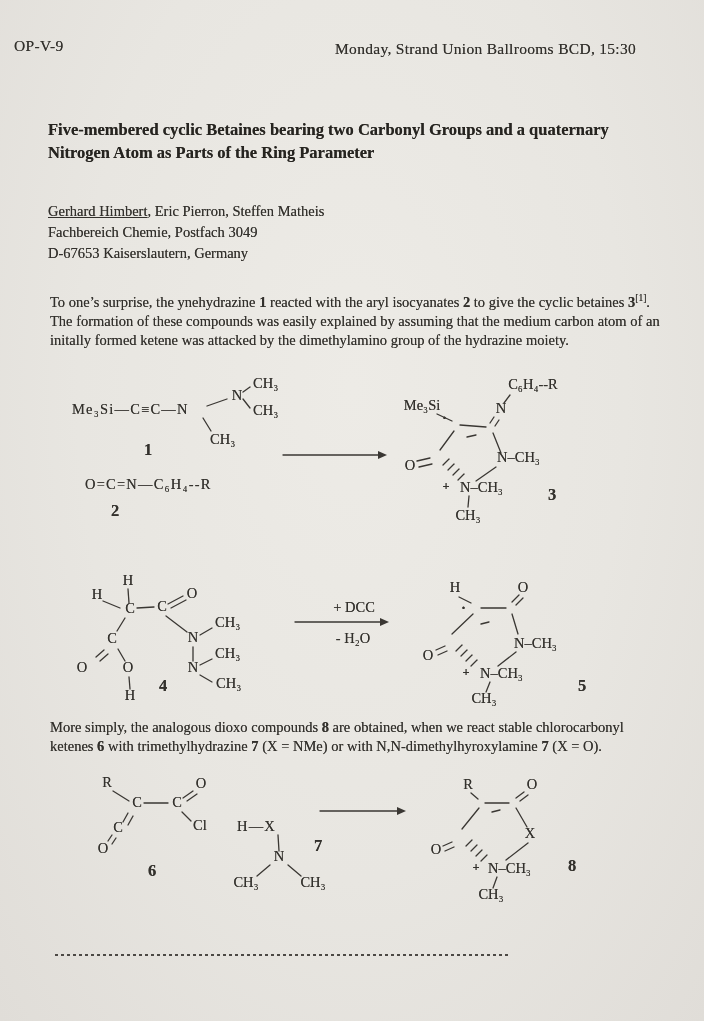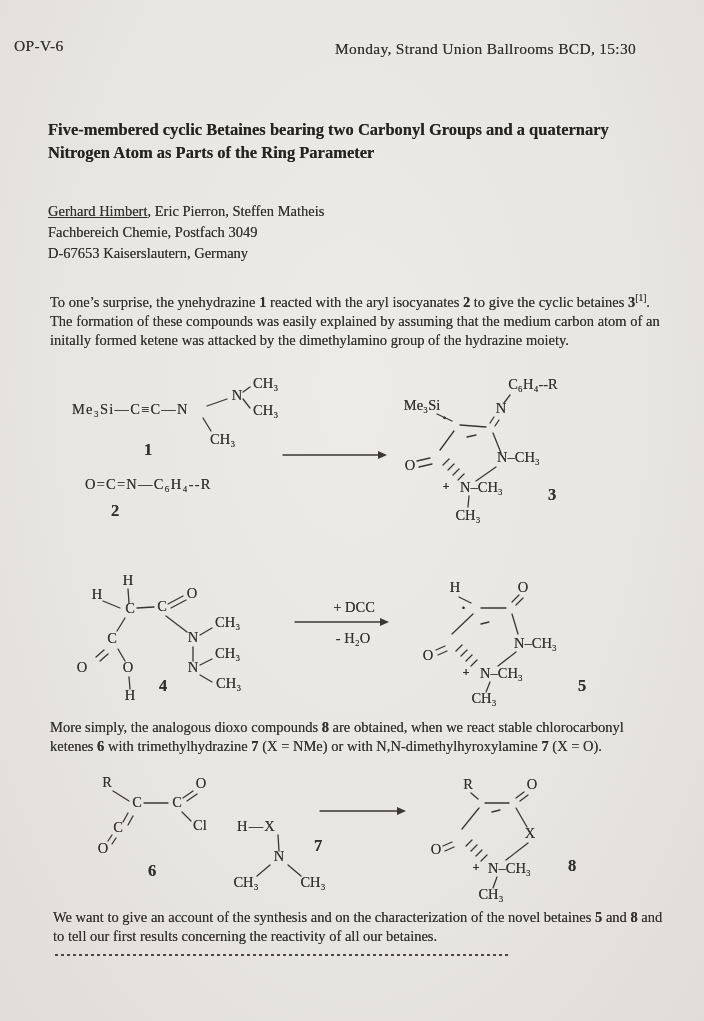--- a/index.html
+++ b/index.html
@@ -27,21 +27,21 @@
   svg text.dot{font-size:15px;font-weight:700;}
   svg text.cond{letter-spacing:1.2px;}
   svg line{stroke:#3a3733;stroke-width:1.3;stroke-linecap:round;}
   svg polygon{fill:#3a3733;}
 </style>
 </head>
 <body>
 
 <div class="page">
 
-  <div class="abs hdr" style="left:14px;top:37px;">OP-V-6</div>
+  <div class="abs hdr" style="left:14px;top:37px;">OP-V-9</div>
   <div class="abs hdr" style="left:335px;top:40px;">Monday, Strand Union Ballrooms BCD, 15:30</div>
 
   <div class="abs title" style="left:48px;top:118px;">Five-membered cyclic Betaines bearing two Carbonyl Groups and a quaternary Nitrogen Atom as Parts of the Ring Parameter</div>
 
   <div class="abs authors" style="left:48px;top:201px;">
     <p><span class="lead">Gerhard Himbert</span><span>, Eric Pierron, Steffen Matheis</span></p>
     <p>Fachbereich Chemie, Postfach 3049</p>
     <p>D-67653 Kaiserslautern, Germany</p>
   </div>
 
@@ -247,17 +247,16 @@
       </g>
       <text x="490" y="63" text-anchor="middle">X</text>
       <text x="396" y="79" text-anchor="middle">O</text>
       <text x="436" y="96" text-anchor="middle" class="plus">+</text>
       <text x="448" y="98">N–CH₃</text>
       <text x="451" y="124" text-anchor="middle">CH₃</text>
       <text x="532" y="96" text-anchor="middle" class="num">8</text>
     </g>
   </svg>
 
-  <p class="abs para" style="left:53px;top:908px;"><span>We want to give an account of the synthesis and on the characterization of the novel betaines </span><b>5</b><span> and </span><b>8</b><span> and to tell our first results concerning the reactivity of all our betaines.</span></p>
 
   <div class="abs dashline" style="left:55px;top:954px;width:453px;"></div>
 
 </div>
 
 </body></html>

